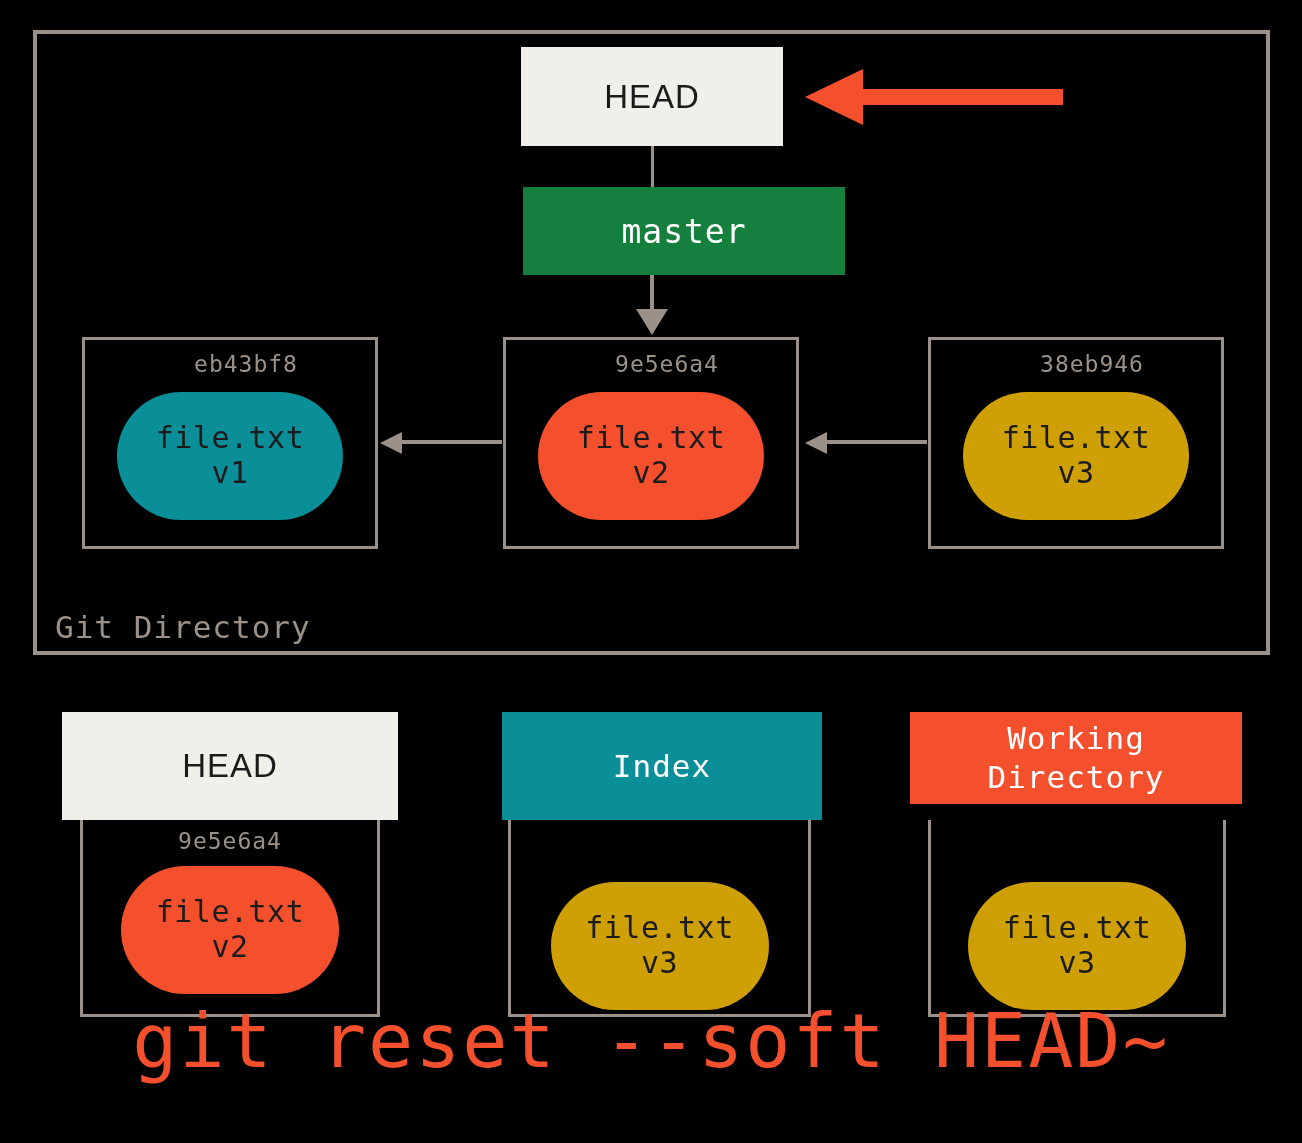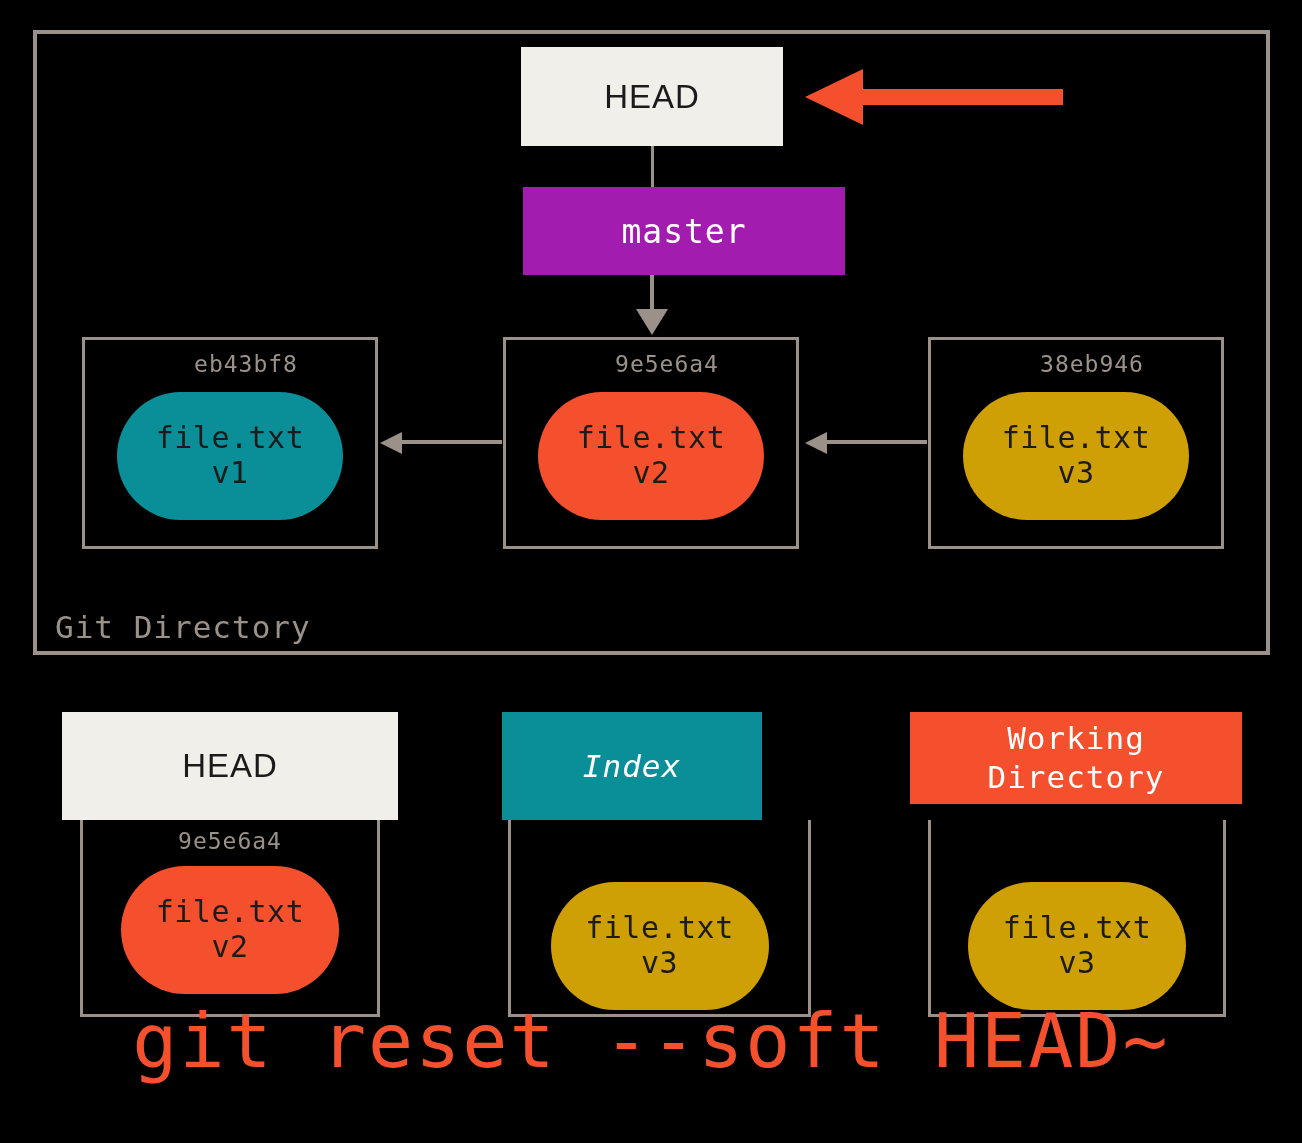--- a/index.html
+++ b/index.html
@@ -75,21 +75,21 @@
     background: #9b9188;
   }
 
   
   #master-box {
     position: absolute;
     left: 523px;
     top: 187px;
     width: 322px;
     height: 88px;
-    background: #a21caf;
+    background: #15803d;
     display: flex;
     align-items: center;
     justify-content: center;
     box-sizing: border-box;
   }
   #master-box .lbl {
     color: #ffffff;
     font-family: "DejaVu Sans Mono", monospace;
     font-size: 33px;
     letter-spacing: 1px;
@@ -187,21 +187,21 @@
   }
 
   
   #area-head { left: 62px; top: 712px; width: 336px; height: 305px; }
   #area-head .area-header { left: 0; width: 336px; height: 108px; background: #f0efe9; }
   #area-head .area-header .lbl { color: #1b1b1b; font-family: "Liberation Sans", sans-serif; font-size: 33px; }
   #area-head .area-body { left: 18px; top: 108px; width: 300px; height: 197px; }
 
   
   #area-index { left: 502px; top: 712px; width: 320px; height: 305px; }
-  #area-index .area-header { left: 0; width: 260px; height: 108px; background: #0a8f99; font-style: italic; }
+  #area-index .area-header { left: 0; width: 320px; height: 108px; background: #0a8f99; }
   #area-index .area-header .lbl { color: #ffffff; }
   #area-index .area-body { left: 6px; top: 108px; width: 303px; height: 197px; }
 
   
   #area-wd { left: 910px; top: 712px; width: 332px; height: 305px; }
   #area-wd .area-header { left: 0; width: 332px; height: 92px; background: #f4502d; }
   #area-wd .area-header .lbl { color: #ffffff; }
   #area-wd .area-body { left: 18px; top: 108px; width: 298px; height: 197px; }
 
   .area-hash {

